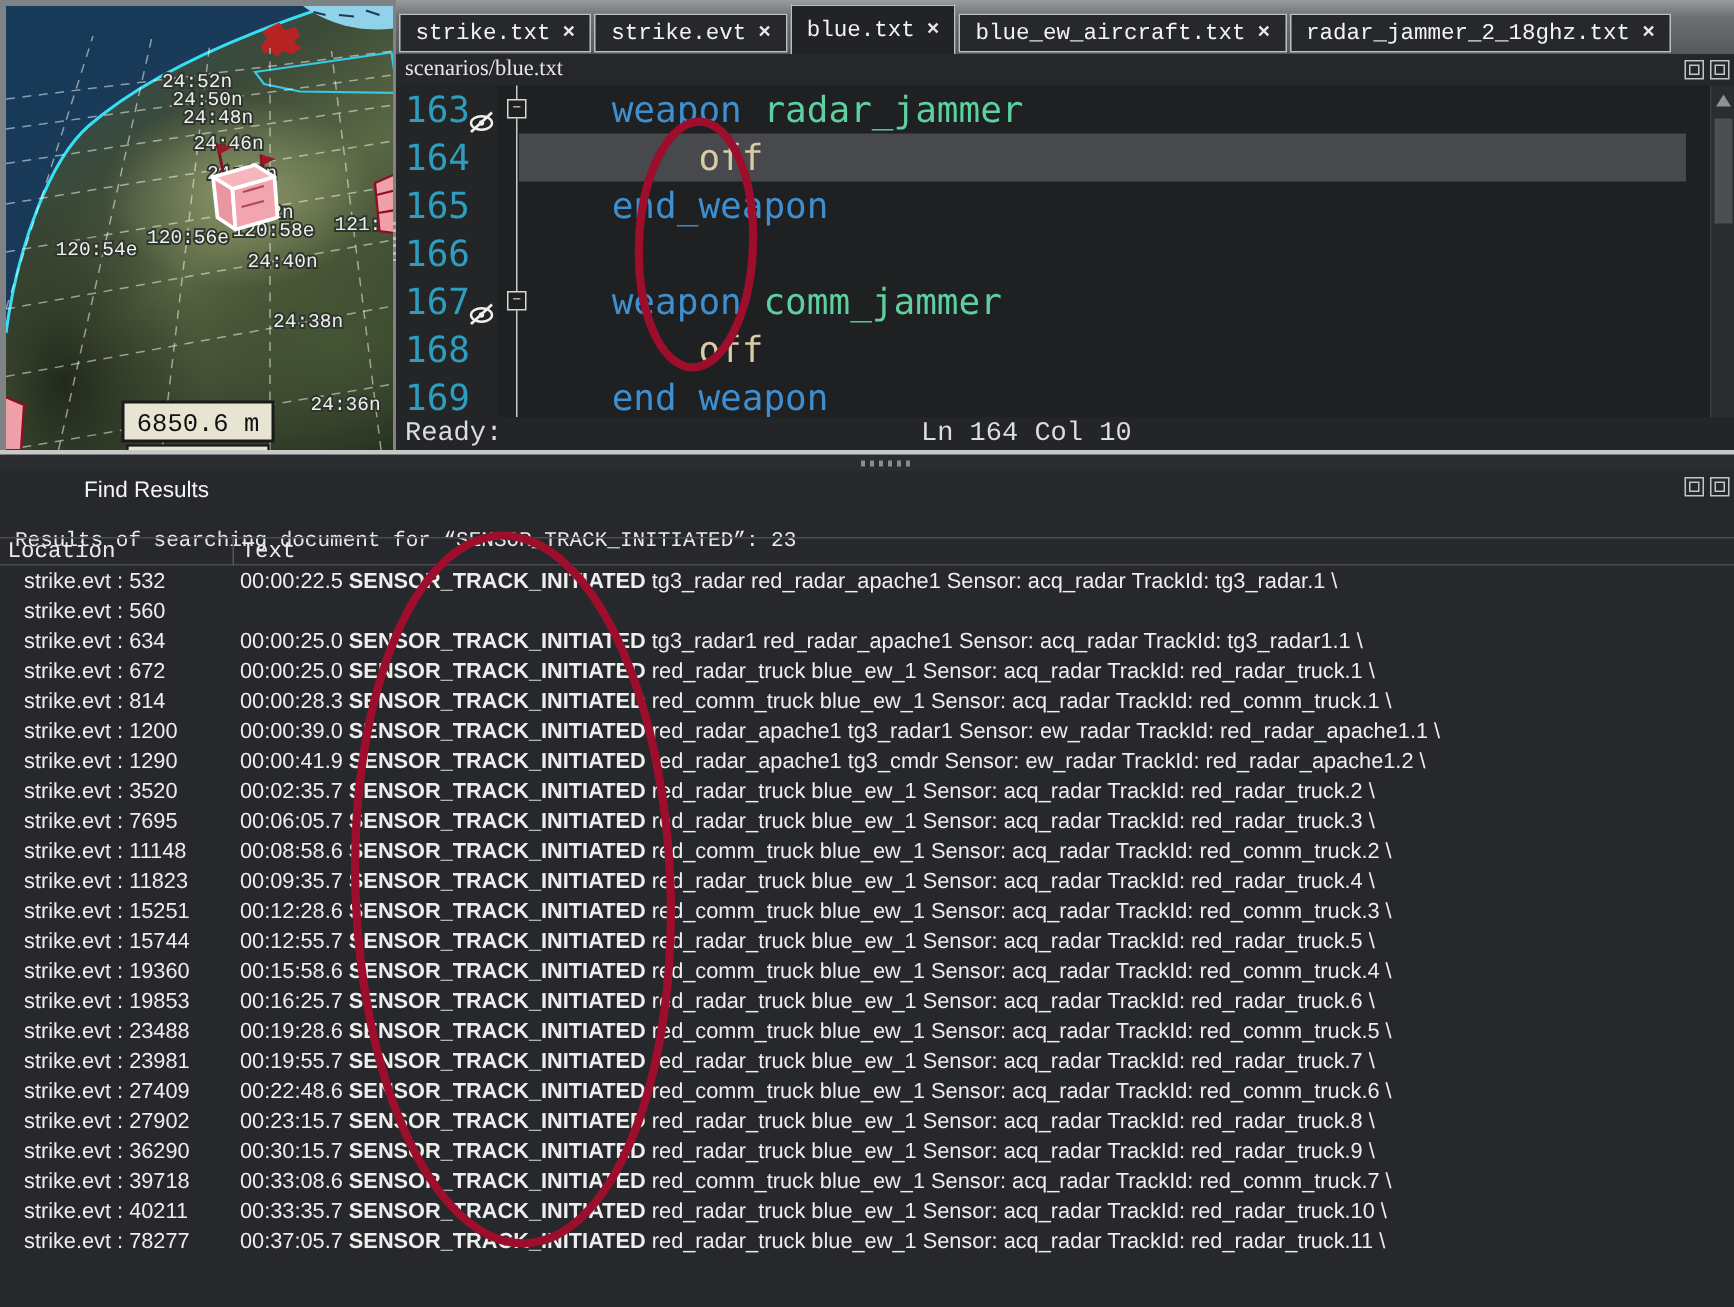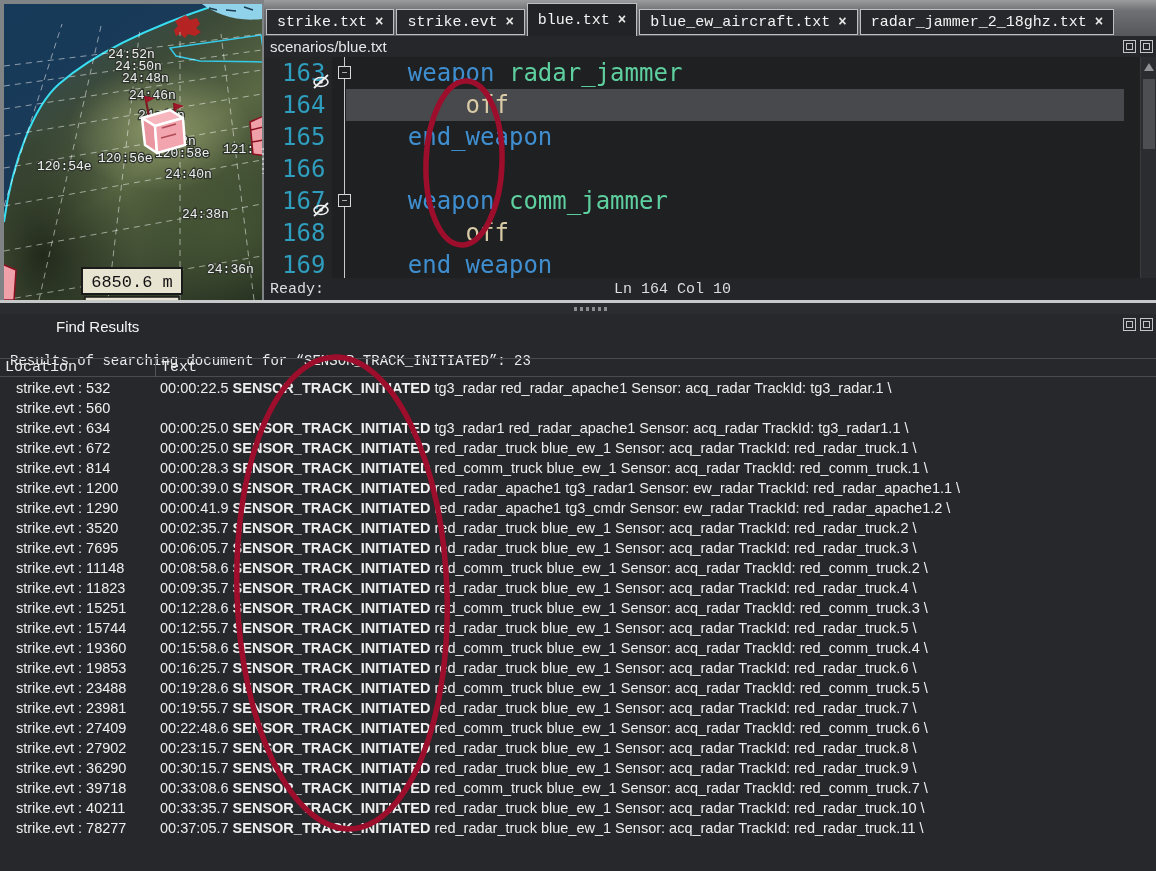--- a/index.html
+++ b/index.html
@@ -29,53 +29,53 @@
   #editor-pane { position:absolute; left:264px; top:0; width:892px; height:300px;
                  background:#1f2022; }
   #tabbar { position:absolute; left:0; top:0; width:892px; height:36px;
             background:linear-gradient(#9a9c9e, #6e7073 30%, #55575a); display:flex; align-items:flex-end; }
   .tab { height:26px; margin:0 0 1px 2px; padding:0 10px; display:flex; align-items:center; gap:8px;
          background:#27282b; border:1px solid #bdbfc1; color:#f2f3f4;
          font-family:"Liberation Mono", monospace; font-size:15px; white-space:nowrap; cursor:pointer; }
   .tab.active { height:33px; margin-bottom:0; border-bottom:none; background:#222326; }
   .tab .close-icon { font-size:14px; color:#e8e8e8; font-weight:bold; }
   #breadcrumb-bar { position:absolute; left:0; top:36px; width:892px; height:21px; background:#26272a;
-                    color:#e6e7e8; font-family:Liberation Sans, sans-serif; font-size:15px;
+                    color:#e6e7e8; font-family:Liberation Serif, serif; font-size:15px;
                     display:flex; align-items:center; padding-left:6px; }
   .pane-icons { position:absolute; right:3px; display:flex; gap:4px; }
   .mini-icon { width:13px; height:13px; border:1px solid #c3c5c7; position:relative; background:transparent; }
   .mini-icon::after { content:""; position:absolute; left:2px; top:2px; right:2px; bottom:2px;
                       border:1px solid #c3c5c7; }
 
   #code-area { position:absolute; left:0; top:57px; width:876px; height:221px; background:#1f2022;
                font-family:"DejaVu Sans Mono", monospace; font-size:24px; }
   .code-line { position:relative; height:32px; line-height:32px; white-space:pre; }
   .gutter { position:absolute; left:0; top:0; width:68px; height:32px; color:#2f9dbd;
-            padding-left:18px; background:#242527; }
+            padding-left:6px; background:#242527; }
   .gutter-border { position:absolute; left:80px; top:0; width:1px; height:221px; background:#c9cbcd; }
   .eye-icon { position:absolute; left:48px; top:8px; width:19px; height:15px; }
   .fold-box { position:absolute; left:74px; top:9px; width:13px; height:13px; border:1px solid #d8d8d8;
               background:#1f2022; color:#d8d8d8; font-size:11px; line-height:11px; text-align:center;
               font-family:"Liberation Mono", monospace; z-index:3; }
   .code-text { position:absolute; left:82px; top:0; right:16px; height:32px; padding-left:4px; }
   .code-line.current .code-text { background:#48494c; }
   .tok-keyword { color:#3f8fd0; }
   .tok-type    { color:#5ed0a0; }
   .tok-value   { color:#d9cba6; }
   .tok-plain   { color:#cccccc; }
 
   #editor-scrollbar { position:absolute; right:0; top:57px; width:16px; height:221px; background:#2b2c2f;
                       border-left:1px solid #3a3b3e; }
   .scroll-arrow-up { position:absolute; left:3px; top:6px; width:0; height:0;
                      border-left:5px solid transparent; border-right:5px solid transparent;
                      border-bottom:8px solid #8f9194; }
   .scroll-thumb { position:absolute; left:2px; top:22px; width:12px; height:70px; background:#4d4e52; }
 
   #editor-status { position:absolute; left:0; top:278px; width:892px; height:22px; background:#242528;
-                   color:#dcdddf; font-family:"Liberation Mono", monospace; font-size:15px;
+                   color:#dcdddf; font-family:"Liberation Mono", monospace; font-size:18px;
                    display:flex; align-items:center; }
   #status-ready { padding-left:6px; }
   #status-pos { position:absolute; left:350px; }
 
   
   #h-splitter { position:absolute; left:0; top:300px; width:1156px; height:14px; background:#2b2c2f;
                 border-top:3px solid #c6c8ca; cursor:row-resize; }
   #h-splitter .dots { position:absolute; left:574px; top:4px; width:36px; height:4px;
     background:repeating-linear-gradient(90deg, #8a8c8e 0 3px, transparent 3px 6px); }
 

